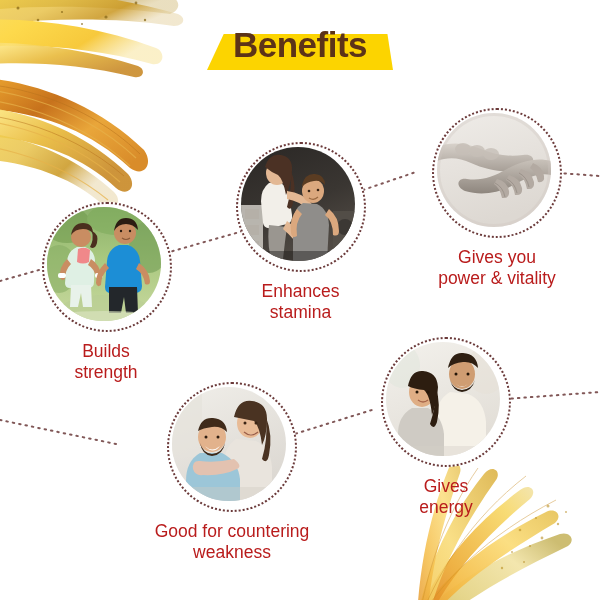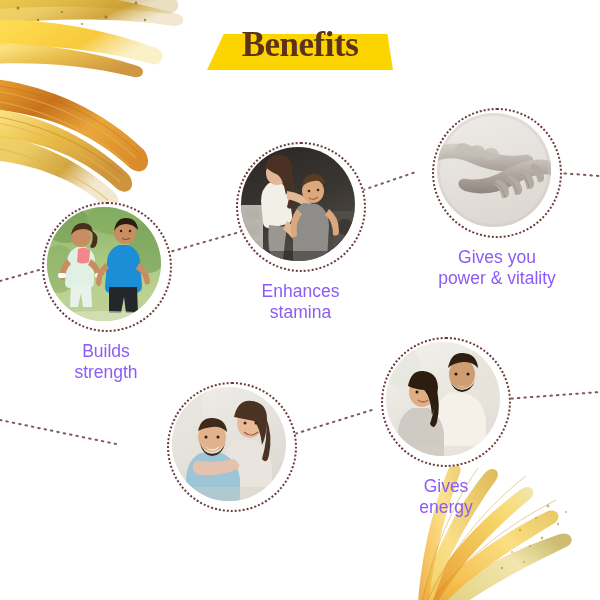--- a/index.html
+++ b/index.html
@@ -45,21 +45,21 @@
     clip-path: polygon(9% 0%, 97% 0%, 100% 100%, 0% 100%);
   }
   #page-title {
     position: relative;
     font-size: 35px;
     font-weight: bold;
     color: #5c3318;
     letter-spacing: -0.5px;
     line-height: 1;
     margin-bottom: 6px;
-    font-family: Liberation Serif, serif;
+    font-family: Liberation Sans, sans-serif;
   }
 
   
   #connectors {
     position: absolute;
     left: 0; top: 0;
     width: 600px; height: 600px;
   }
 
   
@@ -76,21 +76,21 @@
     border-radius: 50%;
     overflow: hidden;
     position: relative;
   }
   .photo svg { display: block; }
 
   .node-label {
     margin-top: 9px;
     font-size: 17.5px;
     line-height: 1.22;
-    color: #8b5cf6;
+    color: #b91c1c;
     text-align: center;
     white-space: pre-line;
     font-family: "Liberation Sans", sans-serif;
   }
 
   
   #node-strength   { left: 42px;  top: 202px; width: 128px; }
   #node-stamina    { left: 233px; top: 142px; width: 135px; }
   #node-power      { left: 412px; top: 108px; width: 170px; }
   #node-weakness   { left: 112px; top: 382px; width: 240px; }
@@ -480,20 +480,22 @@
             <path d="M28,56 q2,12 12,13 q11,-1 13,-13 q-3,10 -13,11 q-9,-1 -12,-11 z" fill="#3f2a1a"></path>
 
             <path d="M33,59 q7,7 15,0 q-7,9 -15,0 z" fill="#ffffff"></path>
 
             <path d="M62,72 q-18,4 -34,2 q-8,-1 -7,8 q2,7 10,6 q20,1 34,-6 q6,-3 -3,-10 z" fill="#e3c2b0"></path>
           </g>
           <rect x="0" y="100" width="114" height="14" fill="#cfcac3" opacity="0.4"></rect>
         </svg>
       </div>
     </div>
+    <div class="node-label">Good for countering
+weakness</div>
   </div>
 
   <div class="node" id="node-energy">
     <div class="photo-ring ring-120">
       <div class="photo" style="width:114px;height:114px;">
         <svg viewBox="0 0 114 114" width="114" height="114">
           <defs>
             <linearGradient id="p5bg" x1="0" y1="0" x2="0.4" y2="1">
               <stop offset="0%" stop-color="#f3f1ec"></stop>
               <stop offset="100%" stop-color="#e2ded7"></stop>

